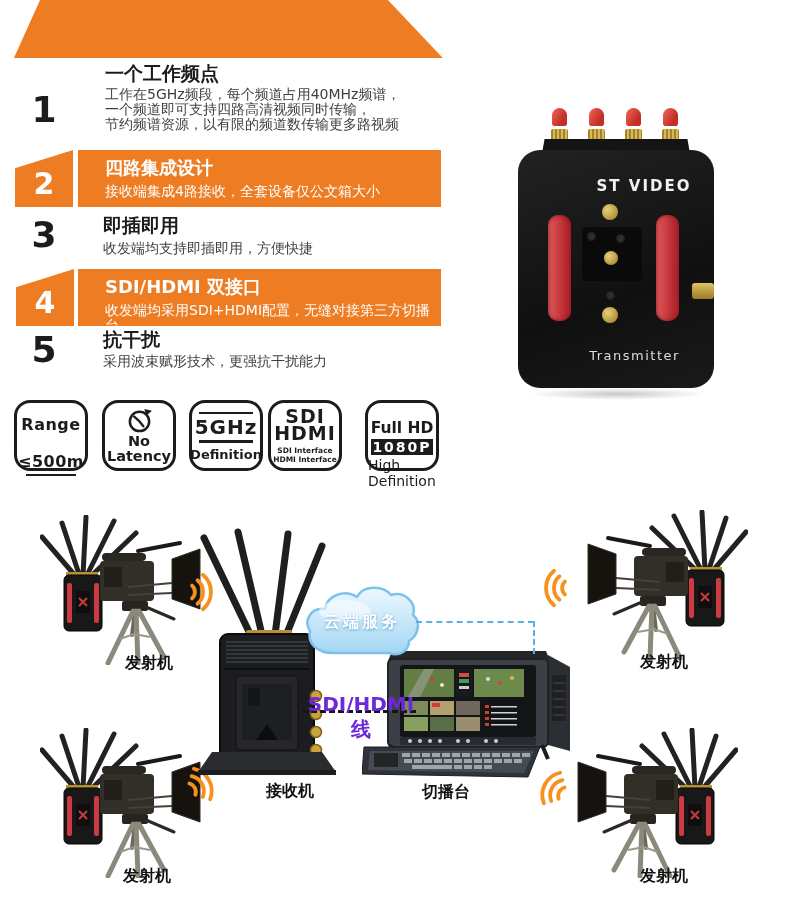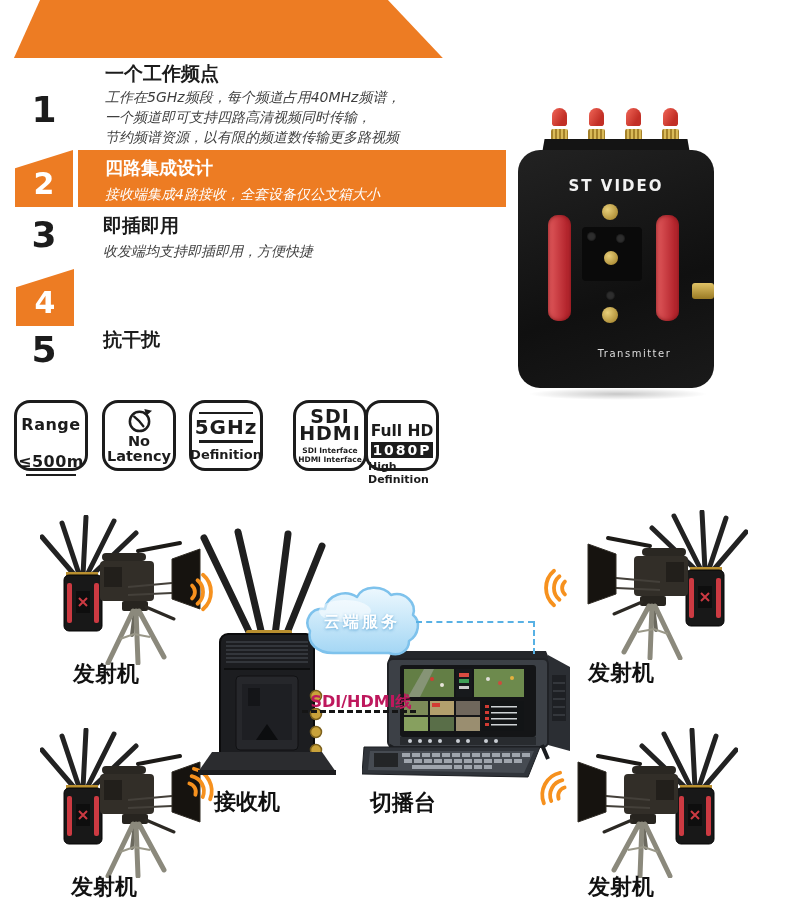--- a/index.html
+++ b/index.html
@@ -7,22 +7,22 @@
         font-family:"DejaVu Sans","Liberation Sans",sans-serif;color:#1c1c1c;}
   .abs{position:absolute;}
 
   
   .trapezoid{left:0;top:0;width:450px;height:58px;background:#ED7C23;
              clip-path:polygon(8.9% 0,86.2% 0,98.4% 100%,3.1% 100%);}
 
   
   .feat-num{width:40px;text-align:center;font-size:36px;font-weight:700;color:#1c1c1c;line-height:36px;}
   .feat-title{font-size:19px;font-weight:700;color:#1c1c1c;line-height:22px;}
-  .feat-desc{font-size:14px;color:#3f3f3f;line-height:20px;white-space:pre-line;font-style:italic;}
-  .hl-banner{left:78px;width:428px;height:57px;background:#ED7C23;box-sizing:border-box;
+  .feat-desc{font-size:14px;color:#3f3f3f;line-height:15px;white-space:pre-line;}
+  .hl-banner{left:78px;width:363px;height:57px;background:#ED7C23;box-sizing:border-box;
              padding:7px 0 0 27px;}
   .hl-banner .feat-title{color:#fff;font-size:18px;}
   .hl-banner .feat-desc{color:#fff;margin-top:5px;font-size:14px;}
   .hl-numblock{width:58px;height:57px;background:#ED7C23;
                clip-path:polygon(0 32%,100% 0,100% 100%,0 100%);
                display:flex;align-items:flex-end;justify-content:center;}
   .hl-numblock span{color:#fff;font-size:30px;font-weight:700;line-height:34px;padding-bottom:6px;}
 
   
   .badge{top:400px;width:74px;height:71px;box-sizing:border-box;border:3px solid #1c1c1c;border-radius:16px;
@@ -31,52 +31,52 @@
   .bracket{width:46px;height:8px;border:2.5px solid #1c1c1c;border-top:none;margin-top:4px;}
   .bg-small{font-size:14.5px;font-weight:800;line-height:15.5px;}
   .hline{width:54px;height:2.5px;background:#1c1c1c;margin:2px 0;}
   .bg-5ghz{font-size:20px;font-weight:800;letter-spacing:1px;line-height:22px;}
   .bg-freq{font-size:13px;font-weight:800;margin-top:2px;}
   .bg-sdi{font-size:19px;font-weight:900;line-height:17px;letter-spacing:1px;}
   .bg-iface{font-size:7.5px;font-weight:800;line-height:9px;}
   .bg-fullhd{font-size:15.5px;font-weight:700;line-height:17px;margin-top:37px;}
   .bg-1080{width:62px;text-align:center;background:#1c1c1c;color:#fff;font-size:14px;font-weight:900;
            letter-spacing:2px;line-height:16px;margin:2px 0;}
-  .bg-hd{font-size:11px;font-weight:700;}
+  .bg-hd{font-size:14px;font-weight:400;}
 
   
   .product{left:498px;top:55px;width:285px;height:348px;}
   .p-cap{position:absolute;width:15px;height:18px;top:53px;border-radius:8px 8px 3px 3px;
          background:linear-gradient(120deg,#e4574a 20%,#c22f26 70%);}
   .p-sma{position:absolute;width:17px;height:13px;top:74px;border-radius:2px;
          background:repeating-linear-gradient(90deg,#a5822b 0 2px,#d9ba58 2px 4px);}
   .p-tophouse{position:absolute;left:42px;top:84px;width:152px;height:26px;background:#141414;
               clip-path:polygon(3% 0,97% 0,100% 100%,0 100%);}
   .p-body{position:absolute;left:20px;top:95px;width:196px;height:238px;border-radius:22px;
           background:linear-gradient(160deg,#222 0%,#101010 60%,#1a1a1a 100%);}
   .p-brand{position:absolute;left:20px;top:122px;width:196px;text-align:center;color:#f2f2f2;
-           font-size:15px;font-weight:700;letter-spacing:2px;}
+           font-size:15px;font-weight:700;letter-spacing:2px;padding-left:28px;}
   .p-screw{position:absolute;border-radius:50%;background:radial-gradient(circle at 35% 35%,#e8cf7a,#9c7a22);}
   .p-rail{position:absolute;top:160px;width:23px;height:106px;border-radius:10px;
           background:linear-gradient(90deg,#e25b5d 0%,#b5262e 80%);box-shadow:inset 0 0 4px #7e1318;}
   .p-plate{position:absolute;left:84px;top:172px;width:60px;height:54px;background:#0a0a0a;border-radius:4px;}
   .p-mscrew{position:absolute;width:9px;height:9px;border-radius:50%;background:#2e2e2e;
             box-shadow:inset 0 0 2px #000;}
   .p-model{position:absolute;left:20px;top:276px;width:196px;text-align:center;color:#fff;
            font-size:15px;font-weight:700;letter-spacing:1.5px;}
   .p-type{position:absolute;left:20px;top:293px;width:233px;text-align:center;color:#ddd;
-          font-size:10px;letter-spacing:1.5px;}
+          font-size:13px;letter-spacing:1.5px;}
   .p-bnc{position:absolute;left:194px;top:228px;width:22px;height:16px;border-radius:3px;
          background:linear-gradient(#e0c266,#9a7a24);}
   .p-shadow{position:absolute;left:30px;top:333px;width:180px;height:12px;border-radius:50%;
             background:radial-gradient(ellipse,rgba(0,0,0,.22),rgba(0,0,0,0) 70%);}
 
   
-  .dg-label{position:absolute;width:100px;text-align:left;font-size:22px;font-weight:700;color:#111;margin-top:6px;}
-  .cable-label{position:absolute;width:124px;text-align:center;font-size:16px;font-weight:700;color:#be185d;}
+  .dg-label{position:absolute;width:100px;text-align:right;font-size:16px;font-weight:700;color:#111;}
+  .cable-label{position:absolute;width:124px;text-align:center;font-size:20px;font-weight:700;color:#6d28d9;}
   .dash-black{position:absolute;border-top:3px dashed #151515;}
   .dash-blue-h{position:absolute;border-top:2px dashed #58B1E4;}
   .dash-blue-v{position:absolute;border-left:2px dashed #58B1E4;}
   .cloud-text{position:absolute;left:305px;top:612px;width:114px;text-align:center;color:#fff;
               font-size:16px;font-weight:700;letter-spacing:3px;text-shadow:0 1px 3px rgba(70,150,205,.8);}
   .cam.flip{transform:scaleX(-1);}
   svg{display:block;}
 </style>
 </head>
 <body>
@@ -131,23 +131,28 @@
     <div class="feat-desc">接收端集成4路接收，全套设备仅公文箱大小</div>
   </div>
 
   <div class="abs feat-num" style="left:24px;top:217px">3</div>
   <div class="abs feat-title" style="left:103px;top:214px">即插即用</div>
   <div class="abs feat-desc" style="left:103px;top:241px">收发端均支持即插即用，方便快捷</div>
 
   <div class="abs hl-numblock" style="left:16px;top:269px">
     <span>4</span>
   </div>
+  <div class="abs hl-banner" style="top:269px">
+    <div class="feat-title">SDI/HDMI 双接口</div>
+    <div class="feat-desc">收发端均采用SDI+HDMI配置，无缝对接第三方切播台</div>
+  </div>
 
   <div class="abs feat-num" style="left:24px;top:332px">5</div>
   <div class="abs feat-title" style="left:103px;top:328px">抗干扰</div>
+  <div class="abs feat-desc" style="left:103px;top:354px">采用波束赋形技术，更强抗干扰能力</div>
 
   <div class="abs badge" style="left:14px">
     <div class="bg-b1">Range</div>
     <div class="bg-b1">≤500m</div>
     <div class="bracket"></div>
   </div>
   <div class="abs badge" style="left:102px">
     <svg width="27" height="27" viewBox="0 0 28 28">
       <circle cx="14" cy="15" r="10" stroke="#1c1c1c" stroke-width="2.6" fill="none"></circle>
       <path d="M14 15 L8.5 10 M14 15 L18 20" stroke="#1c1c1c" stroke-width="2.4" stroke-linecap="round"></path>
@@ -155,21 +160,21 @@
     </svg>
     <div class="bg-small">No</div>
     <div class="bg-small">Latency</div>
   </div>
   <div class="abs badge" style="left:189px">
     <div class="hline"></div>
     <div class="bg-5ghz">5GHz</div>
     <div class="hline"></div>
     <div class="bg-freq">Definition</div>
   </div>
-  <div class="abs badge" style="left:293px">
+  <div class="abs badge" style="left:268px">
     <div class="bg-sdi">SDI</div>
     <div class="bg-sdi">HDMI</div>
     <div class="bg-iface" style="margin-top:4px">SDI Interface</div>
     <div class="bg-iface">HDMI Interface</div>
   </div>
   <div class="abs badge" style="left:365px">
     <div class="bg-fullhd">Full HD</div>
     <div class="bg-1080">1080P</div>
     <div class="bg-hd">High Definition</div>
   </div>

